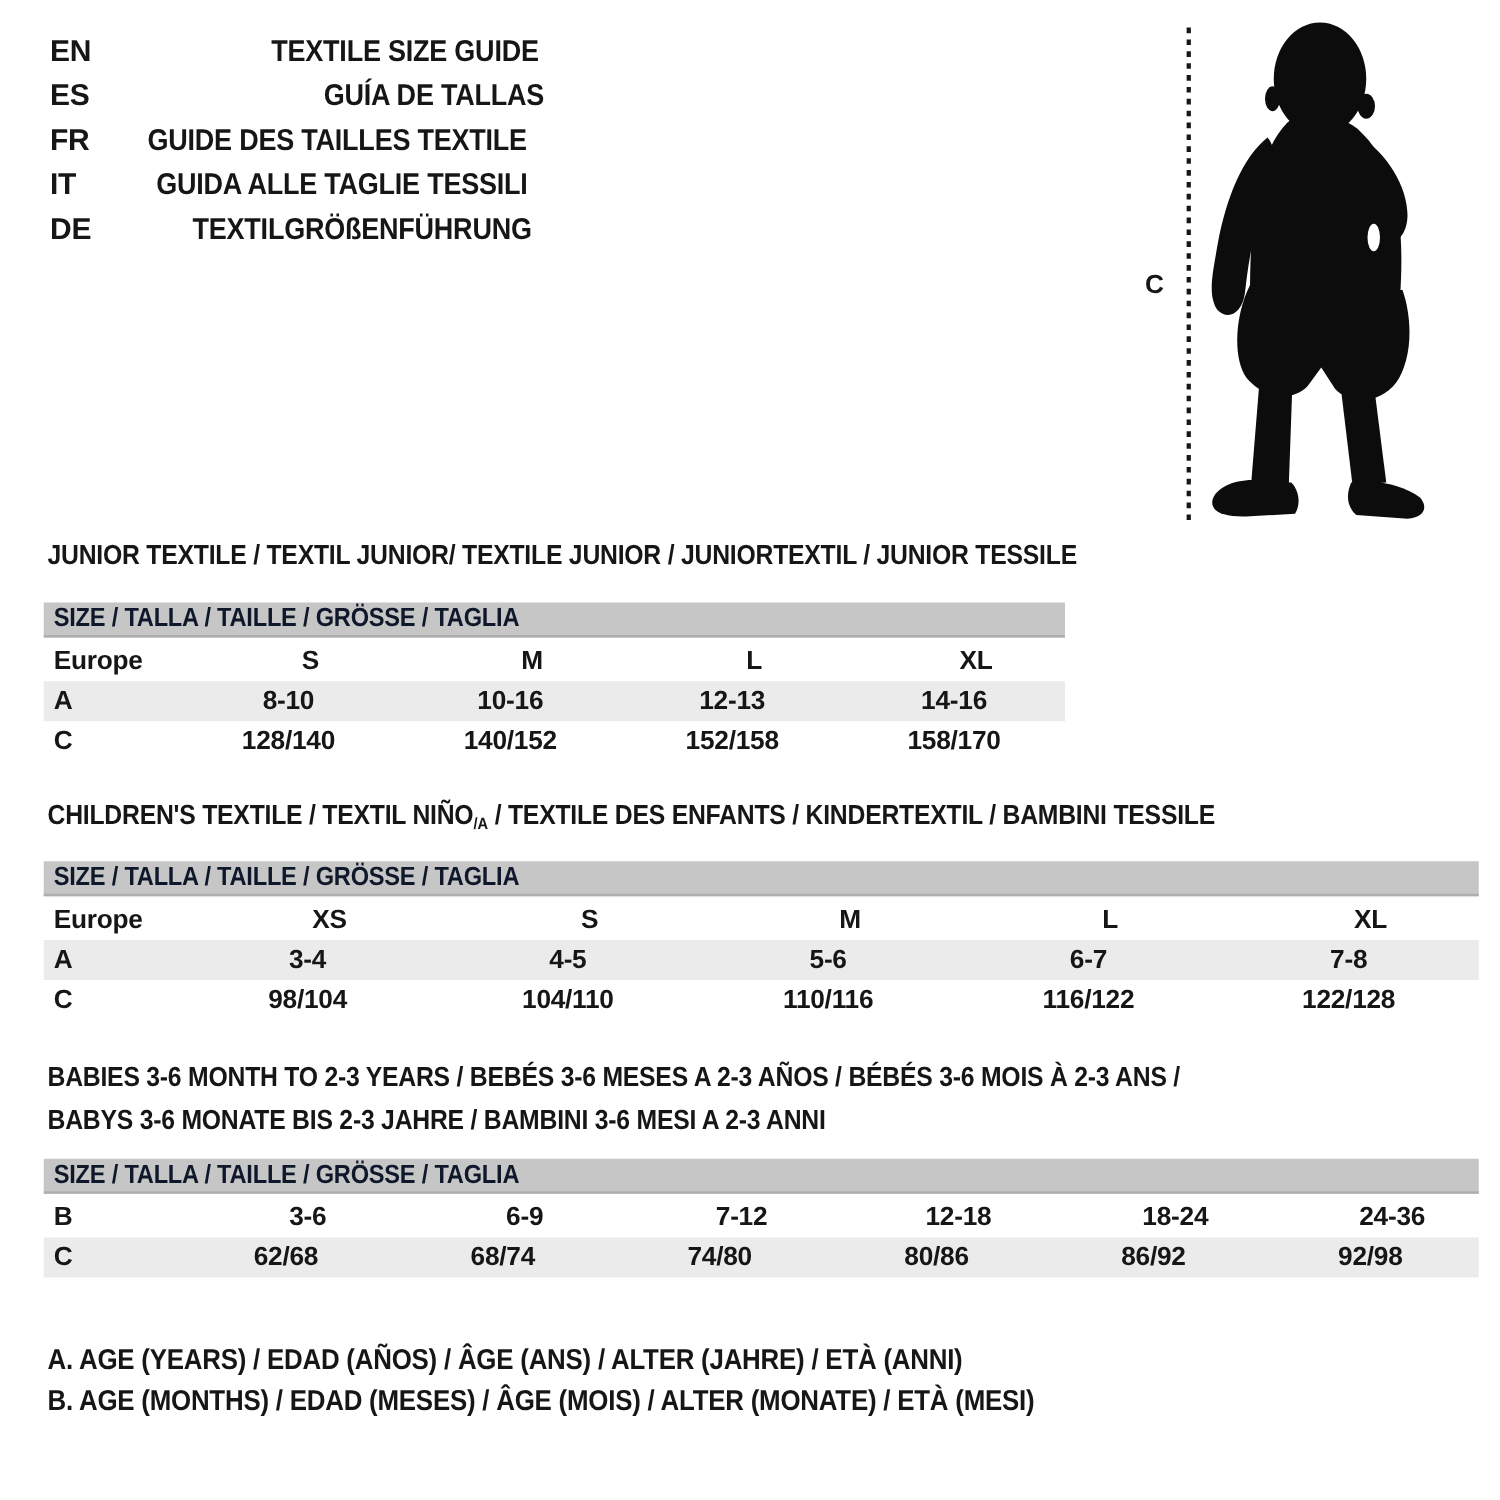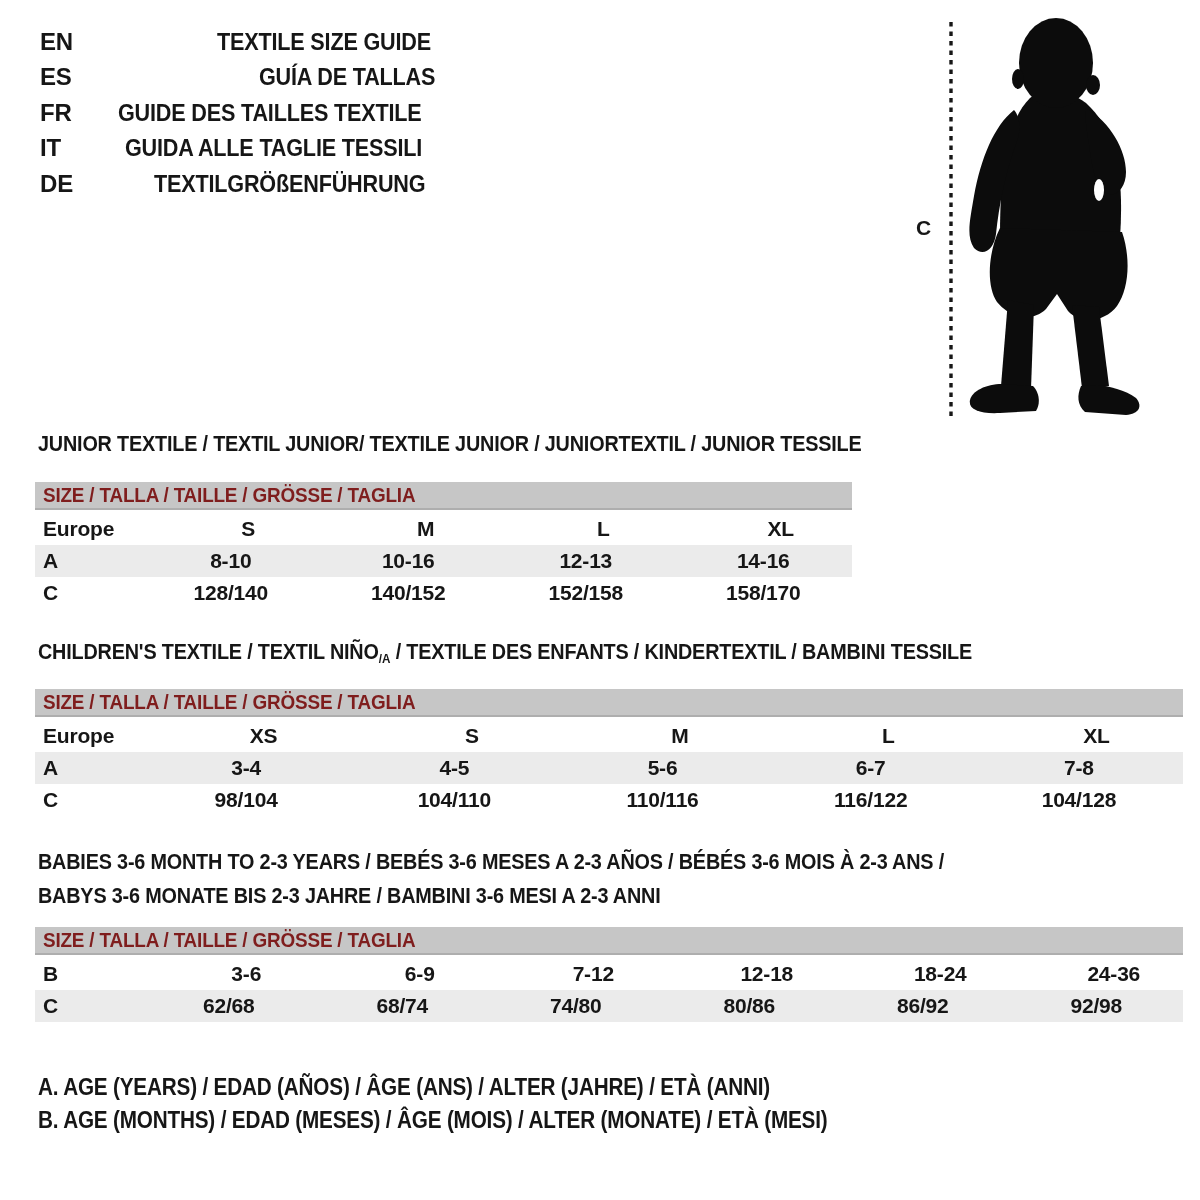--- a/index.html
+++ b/index.html
@@ -27,21 +27,21 @@
   .sub{font-size:13px;vertical-align:-4px;letter-spacing:0;}
   
   .size-table{position:absolute;left:35px;}
   .tbl-junior{top:482px;width:817px;}
   .tbl-children{top:689px;width:1148px;}
   .tbl-babies{top:927px;width:1148px;}
   .size-bar{
     height:28px;background:var(--table-header-bg,#c6c6c6);
     border-bottom:2px solid #aeaeae;
     display:flex;align-items:center;padding-left:8px;box-sizing:border-box;
-    font-size:21px;color:#7f1d1d;
+    font-size:21px;color:#0f172a;
   }
   .t-row{display:flex;align-items:center;height:32px;font-size:21px;}
   .t-row.first{margin-top:3px;gap:35px;}
   .t-row.shaded{background:var(--shaded-row-bg,#ebebeb);}
   .t-label{width:107px;padding-left:8px;box-sizing:border-box;}
   .t-cell{flex:1;text-align:center;}
   
   .legend{position:absolute;left:38px;top:1071px;font-size:23px;}
   .legend-item{height:32.5px;line-height:32.5px;white-space:nowrap;}
 </style>
@@ -146,21 +146,21 @@
       <span class="t-cell">5-6</span>
       <span class="t-cell">6-7</span>
       <span class="t-cell">7-8</span>
     </div>
     <div class="t-row">
       <span class="t-label">C</span>
       <span class="t-cell">98/104</span>
       <span class="t-cell">104/110</span>
       <span class="t-cell">110/116</span>
       <span class="t-cell">116/122</span>
-      <span class="t-cell">104/128</span>
+      <span class="t-cell">122/128</span>
     </div>
   </div>
 
   <div class="section-title title-babies">
     <div><span class="condensed">BABIES 3-6 MONTH TO 2-3 YEARS / BEBÉS 3-6 MESES A 2-3 AÑOS / BÉBÉS 3-6 MOIS À 2-3 ANS /</span></div>
     <div><span class="condensed">BABYS 3-6 MONATE BIS 2-3 JAHRE / BAMBINI 3-6 MESI A 2-3 ANNI</span></div>
   </div>
   <div class="size-table tbl-babies">
     <div class="size-bar">
       <span class="condensed">SIZE / TALLA / TAILLE / GRÖSSE / TAGLIA</span>

